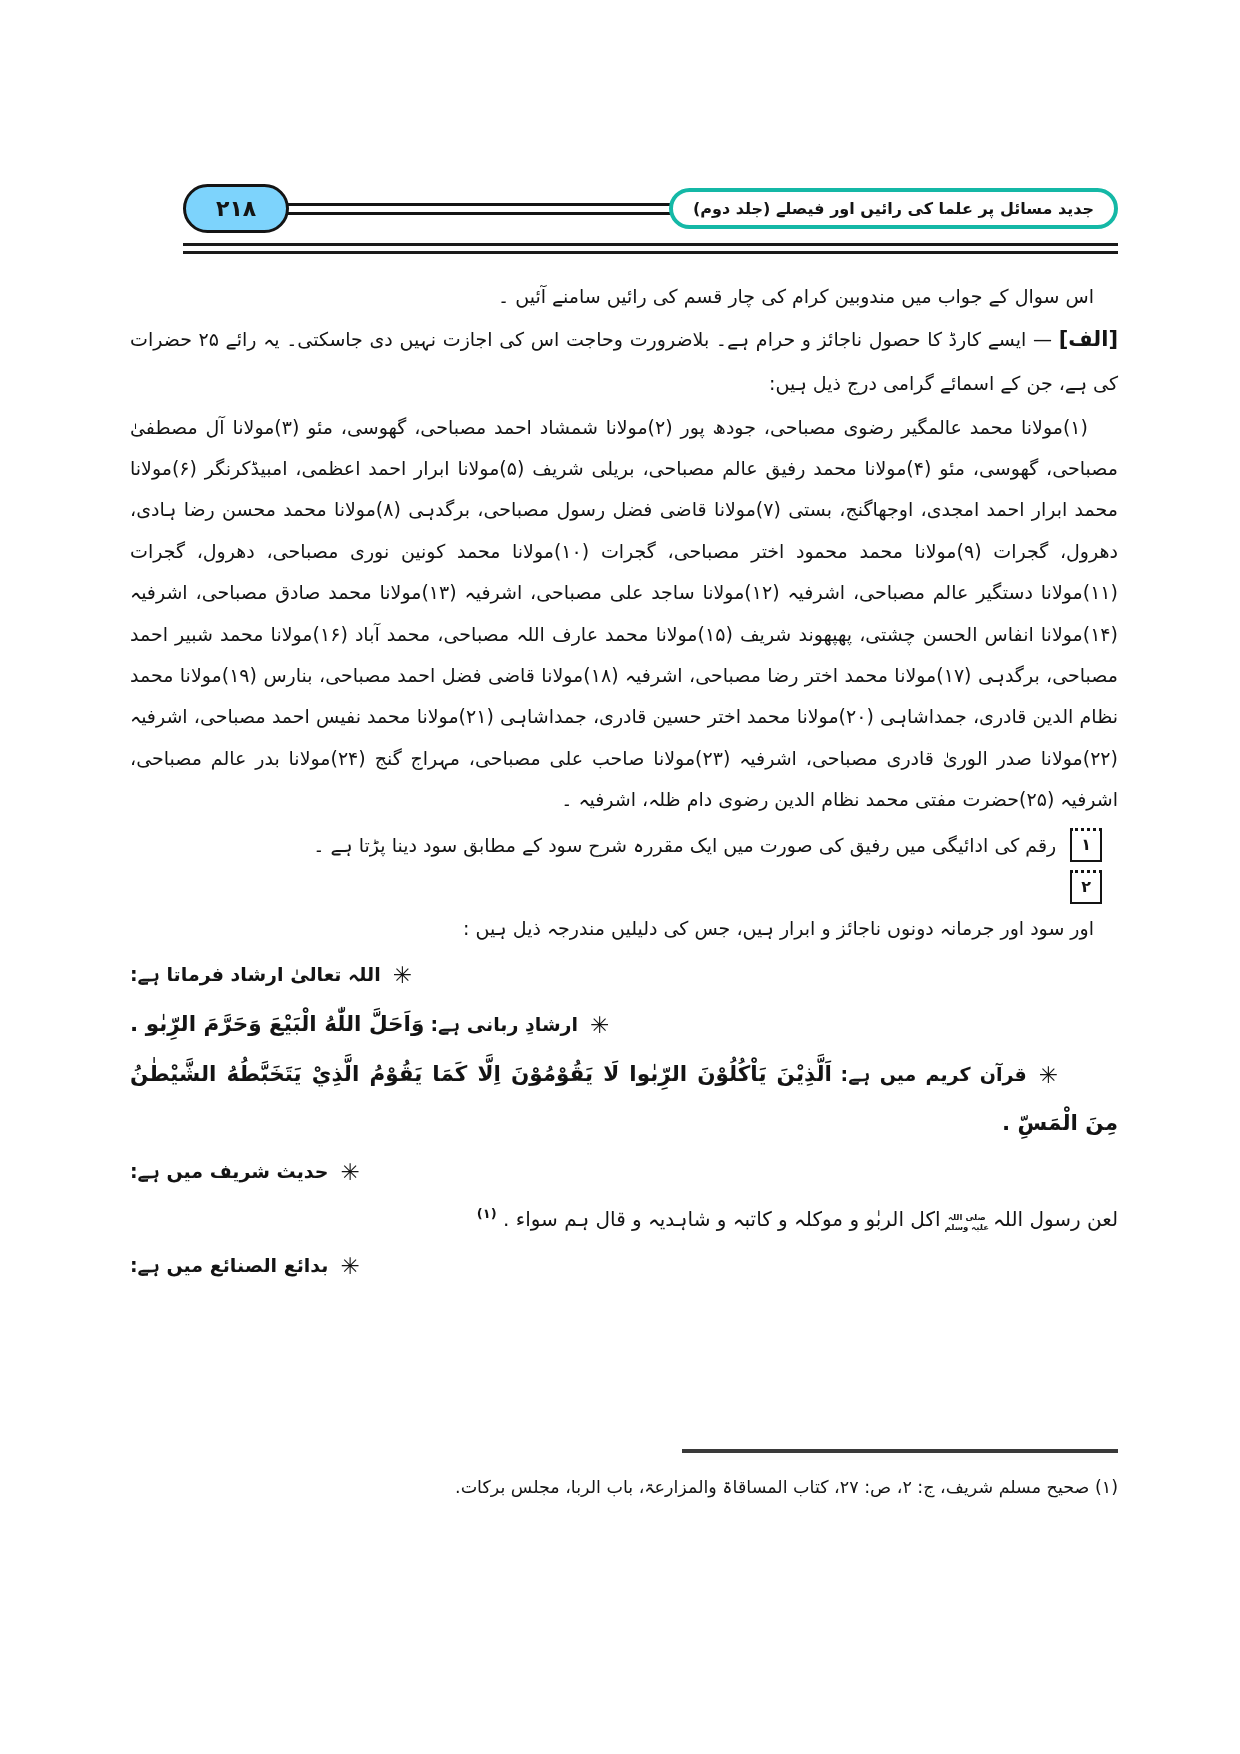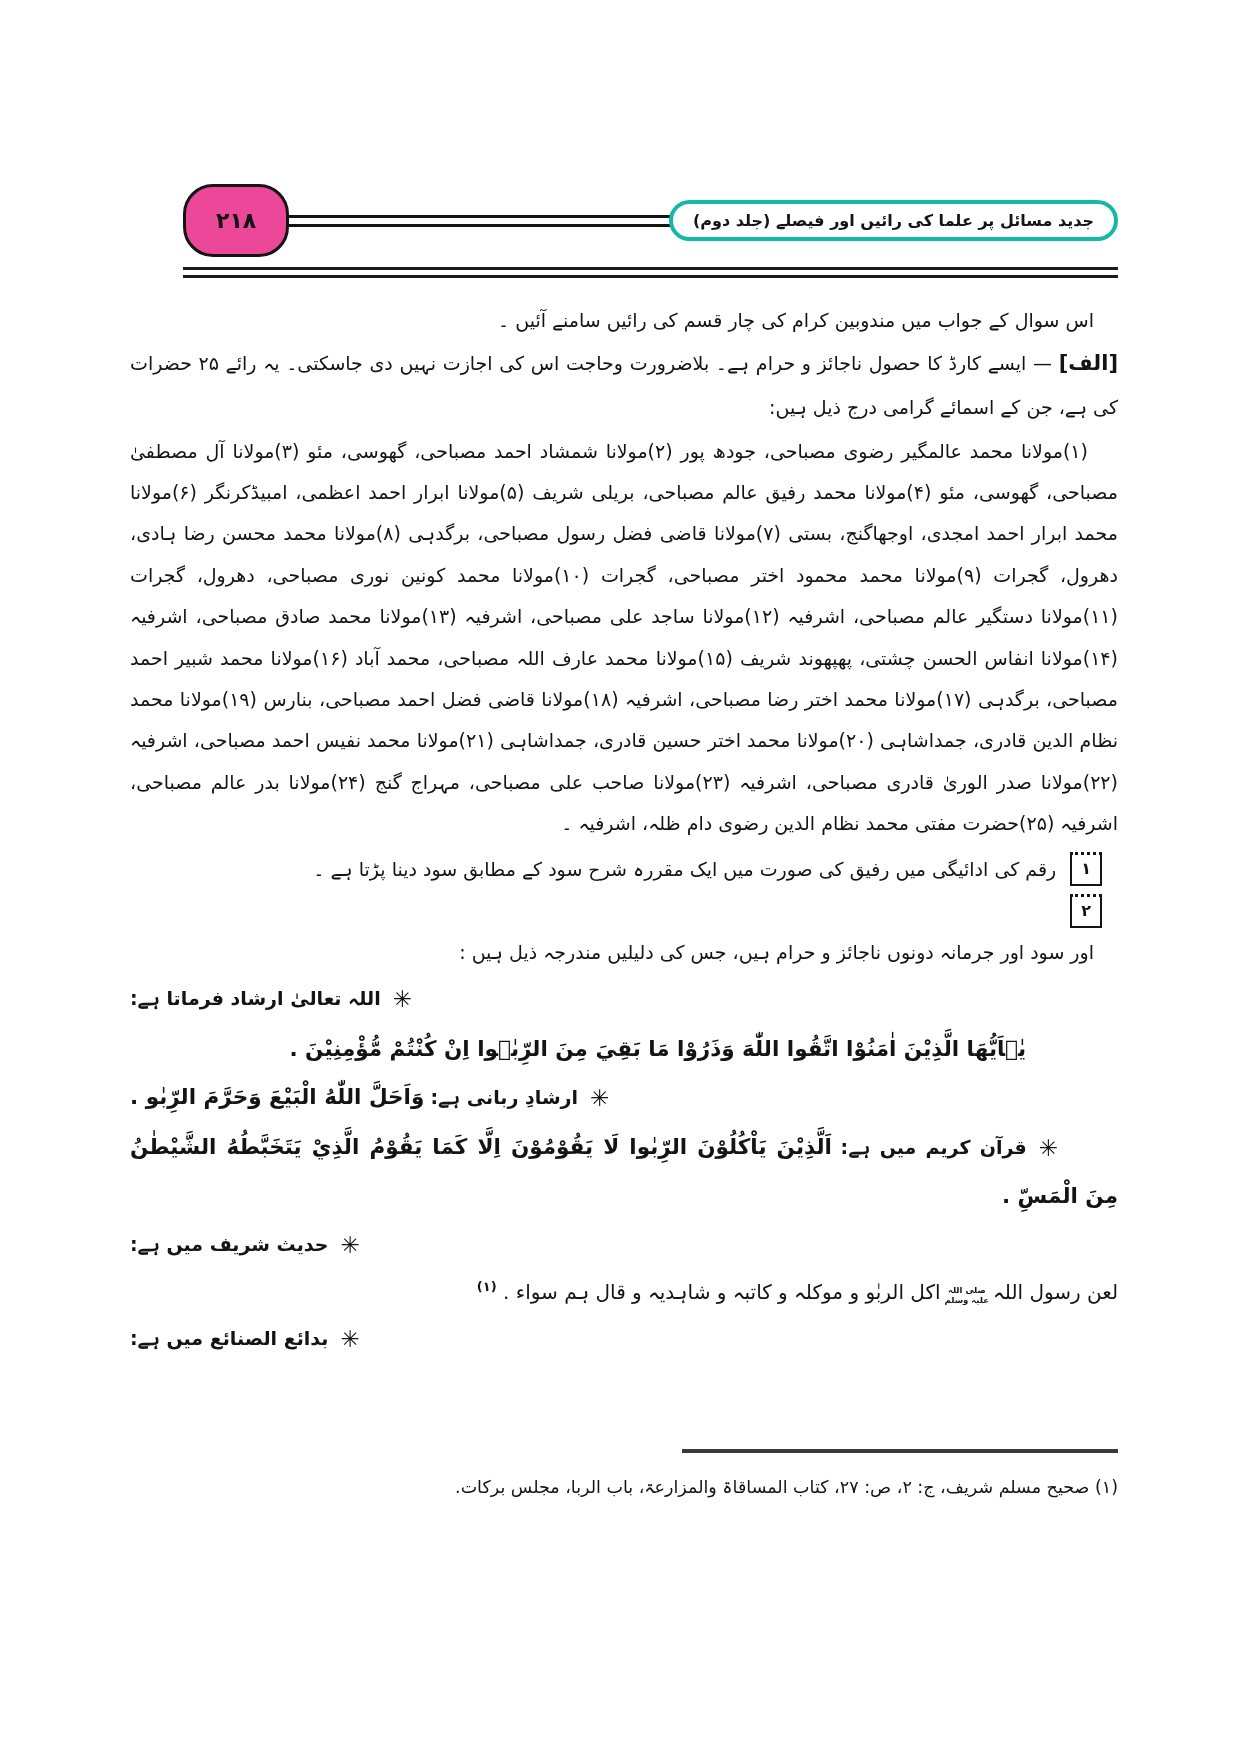--- a/index.html
+++ b/index.html
@@ -18,22 +18,22 @@
     padding:7px 20px;font-size:16px;font-weight:bold;
     white-space:nowrap;background:#fff;z-index:2;
   }
   .connector{
     flex:1;height:6px;align-self:center;
     border-top:3px solid #141414;border-bottom:3px solid #141414;
     margin:0 -4px;min-width:60px;
   }
   .page-pill{
     border:3px solid #141414;border-radius:30px;
-    padding:21px 30px;font-size:22px;font-weight:bold;
-    background:#ec4899;z-index:2;letter-spacing:2px;
+    padding:9px 30px;font-size:22px;font-weight:bold;
+    background:#7dd3fc;z-index:2;letter-spacing:2px;
   }
   .header-rule{
     margin:10px 122px 0 183px;height:5px;
     border-top:3px solid #1a1a1a;border-bottom:3px solid #1a1a1a;
   }
   
   .content{
     margin:22px 122px 0 130px;
     font-size:19px;line-height:2.18;text-align:justify;
   }
@@ -110,27 +110,26 @@
 
 
     <div class="list-item">
       <span class="numbox">۱</span>
       <span>رقم کی ادائیگی میں رفیق کی صورت میں ایک مقررہ شرح سود کے مطابق سود دینا پڑتا ہے ۔</span>
     </div>
     <div class="list-item">
       <span class="numbox">۲</span>
     </div>
 
-    <div class="single-line">اور سود اور جرمانہ دونوں ناجائز و حرام ہیں، جس کی دلیلیں مندرجہ ذیل ہیں :</div>
+    <div class="single-line">اور سود اور جرمانہ دونوں ناجائز و ابرار ہیں، جس کی دلیلیں مندرجہ ذیل ہیں :</div>
 
     <div class="bullet-line">
       <span class="bullet">✳</span><span class="heading-ur">اللہ تعالیٰ ارشاد فرماتا ہے:</span>
     </div>
 
-    <div class="verse-block">يٰۤاَيُّهَا الَّذِيْنَ اٰمَنُوْا اتَّقُوا اللّٰهَ وَذَرُوْا مَا بَقِيَ مِنَ الرِّبٰۤوا اِنْ كُنْتُمْ مُّؤْمِنِيْنَ .</div>
 
     <div class="bullet-line">
       <span class="bullet">✳</span><span class="heading-ur">ارشادِ ربانی ہے:</span>
       <span class="arabic">وَاَحَلَّ اللّٰهُ الْبَيْعَ وَحَرَّمَ الرِّبٰو .</span>
     </div>
 
     <div class="bullet-par">
       <span class="bullet">✳</span><span class="heading-ur">قرآن کریم میں ہے:</span>
       <span class="arabic">اَلَّذِيْنَ يَاْكُلُوْنَ الرِّبٰوا لَا يَقُوْمُوْنَ اِلَّا كَمَا يَقُوْمُ الَّذِيْ يَتَخَبَّطُهُ الشَّيْطٰنُ مِنَ الْمَسِّ .</span>
     </div>

